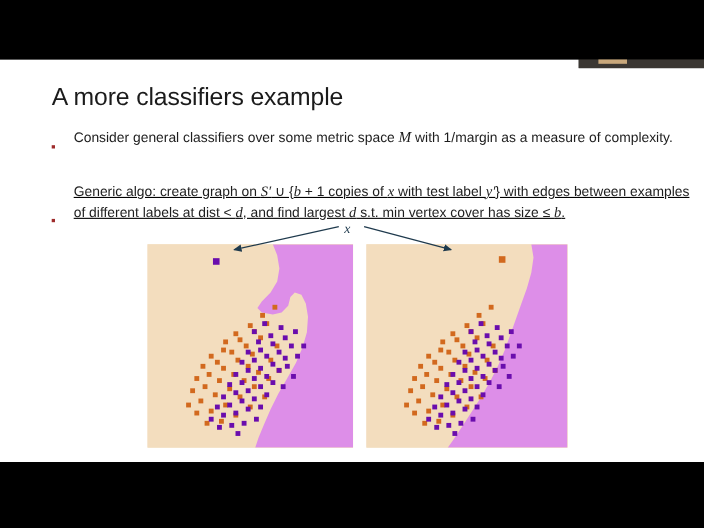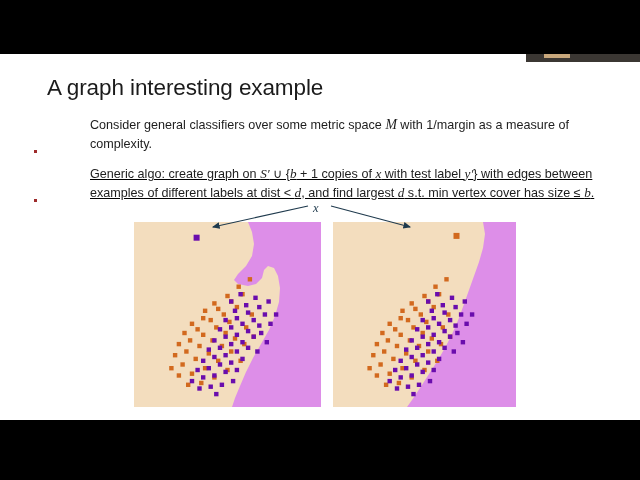--- a/index.html
+++ b/index.html
@@ -52,25 +52,24 @@
     font-size: 22.5px;
     font-weight: 400;
     color: #1b1b1b;
     letter-spacing: -0.1px;
     white-space: nowrap;
   }
 
   
   .bullet-row {
     position: absolute;
-    left: 34px;
+    left: 47px;
     width: 590px;
     display: flex;
     align-items: flex-end;
-    gap: 36px;
   }
   #bullet-1 { top: 62px; }
   #bullet-2 { top: 111px; text-decoration: underline; }
 
   .bullet-marker {
     width: 3px;
     height: 3px;
     background: #9e2b2b;
     margin-top: 7px;
     margin-right: 0px;
@@ -145,21 +144,21 @@
 </head>
 <body>
 
 <div id="frame">
 
   <div class="letterbox top"></div>
   <div class="letterbox bottom"></div>
 
   <div id="slide">
 
-    <div id="slide-title">A graph interesting example</div>
+    <div id="slide-title">A more classifiers example</div>
 
     <div class="bullet-row" id="bullet-1">
       <div class="bullet-marker" style="background: rgb(158, 43, 43);"></div>
       <div class="bullet-text"><span>Consider general classifiers over some metric space </span><span class="cal">M</span><span> with 1/margin as a measure of complexity.</span></div>
     </div>
 
     <div class="bullet-row" id="bullet-2">
       <div class="bullet-marker" style="background: rgb(158, 43, 43);"></div>
       <div class="bullet-text"><span>Generic algo: create graph on </span><span class="mathit">S′</span><span> ∪ {</span><span class="mathit">b</span><span> + 1 copies of </span><span class="mathit">x</span><span> with test label </span><span class="mathit">y′</span><span>} with edges between examples of different labels at dist &lt; </span><span class="mathit">d</span><span>, and find largest </span><span class="mathit">d</span><span> s.t. min vertex cover has size ≤ </span><span class="mathit">b</span><span>.</span></div>
     </div>

